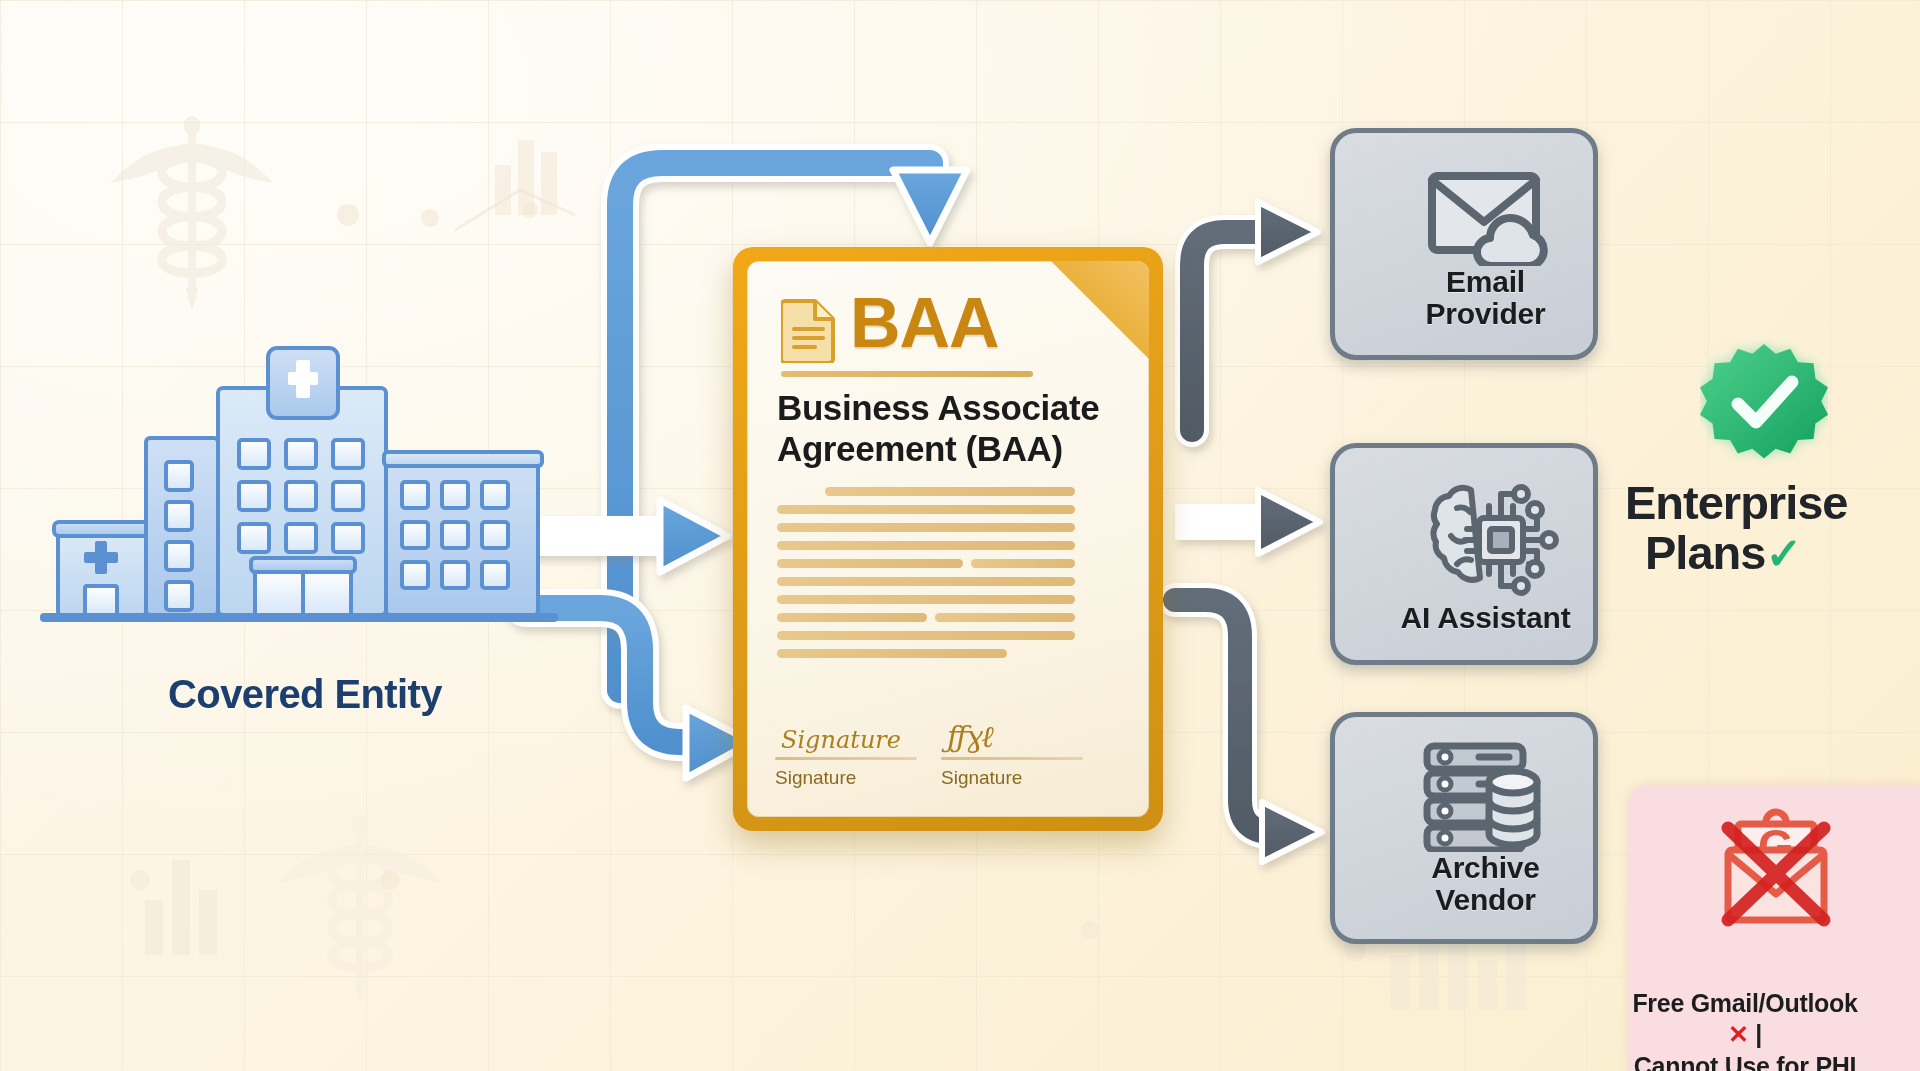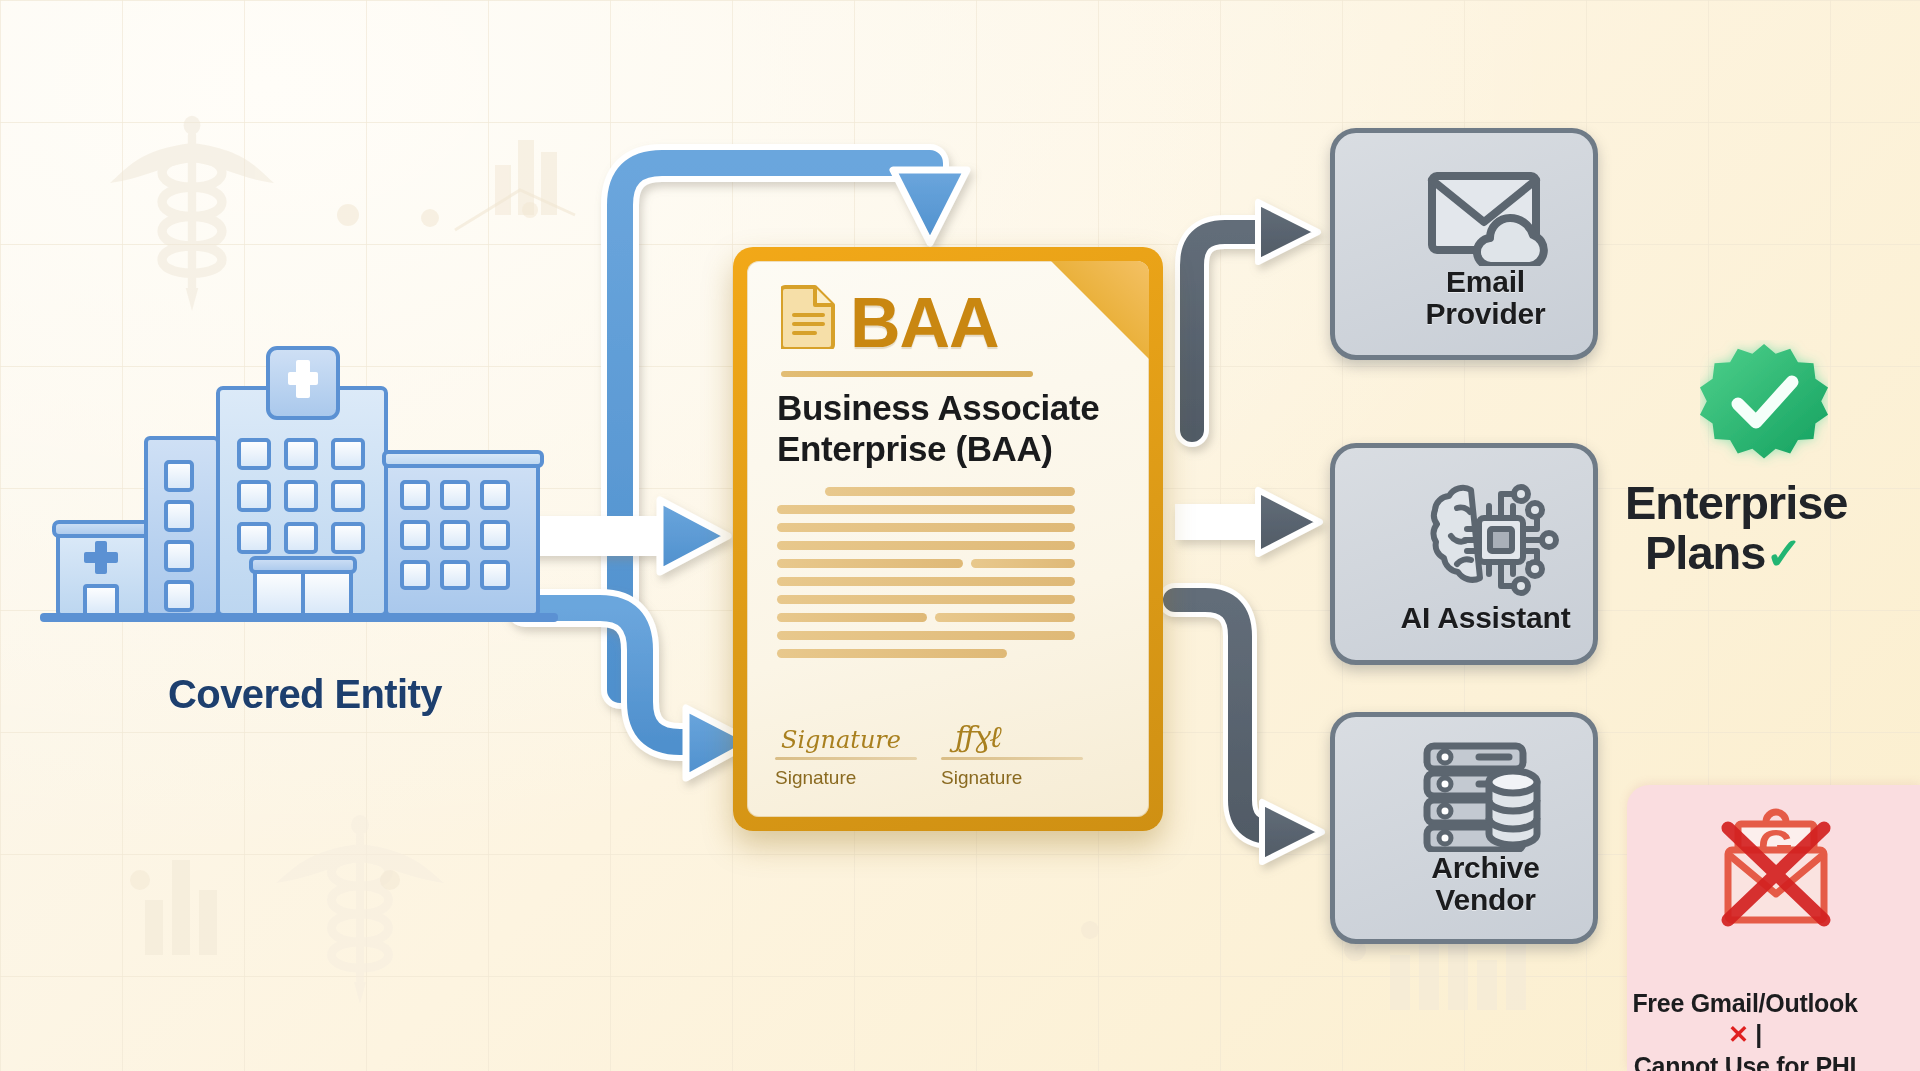--- a/index.html
+++ b/index.html
@@ -51,21 +51,21 @@
     background:linear-gradient(165deg,#fdfbf4 0%,#fbf5e6 62%,#f6ecd4 100%);
     border-radius:12px;
     box-shadow:inset 0 0 0 1px rgba(210,170,90,.35);
     overflow:hidden;
   }
   #doc-fold{
     position:absolute;right:0;top:0;width:98px;height:98px;
     background:linear-gradient(225deg,#f4c164 0%,#e8ae34 60%,#d79c1c 100%);
     clip-path:polygon(100% 0,100% 100%,0 0);
   }
-  #baa-head{ position:absolute; left:34px; top:22px; display:flex; align-items:flex-start; gap:13px;}
+  #baa-head{ position:absolute; left:34px; top:22px; display:flex; align-items:flex-end; gap:13px;}
   #baa-word{
     font-size:70px;font-weight:bold;color:#c98711;letter-spacing:-1px;
     text-shadow:0 2px 1px rgba(120,80,0,.18);
   }
   #baa-rule{position:absolute;left:34px;top:110px;width:252px;height:6px;border-radius:3px;
     background:linear-gradient(90deg,#e2bd74,#d8ae5a);}
   #baa-title{
     position:absolute;left:30px;top:126px;width:330px;
     font-size:35px;font-weight:bold;color:#1a1b1d;line-height:1.18;letter-spacing:-.4px;
   }
@@ -315,21 +315,21 @@
             <line x1="13" y1="50" x2="34" y2="50"></line>
           </g>
         </svg>
         <span id="baa-word">BAA</span>
       </div>
 
       <div id="baa-rule"></div>
 
       <div id="baa-title">
         <div>Business Associate</div>
-        <div>Enterprise (BAA)</div>
+        <div>Agreement (BAA)</div>
       </div>
 
       <div class="doc-line" style="left:78px;top:226px;width:250px;"></div>
       <div class="doc-line" style="left:30px;top:244px;width:298px;"></div>
       <div class="doc-line" style="left:30px;top:262px;width:298px;"></div>
       <div class="doc-line" style="left:30px;top:280px;width:298px;"></div>
       <div class="doc-line" style="left:30px;top:298px;width:186px;"></div>
       <div class="doc-line" style="left:224px;top:298px;width:104px;"></div>
       <div class="doc-line" style="left:30px;top:316px;width:298px;"></div>
       <div class="doc-line" style="left:30px;top:334px;width:298px;"></div>
@@ -338,21 +338,21 @@
       <div class="doc-line" style="left:30px;top:370px;width:298px;"></div>
       <div class="doc-line" style="left:30px;top:388px;width:230px;"></div>
 
       <div id="sig-area">
         <div class="sig-block">
           <div class="sig-script">Signature</div>
           <div class="sig-rule"></div>
           <div class="sig-cap">Signature</div>
         </div>
         <div class="sig-block">
-          <div class="sig-script" style="font-size:30px;letter-spacing:-2px;margin-left:8px;">ƒƒɣℓ</div>
+          <div class="sig-script" style="font-size:30px;letter-spacing:-2px;">ƒƒɣℓ</div>
           <div class="sig-rule"></div>
           <div class="sig-cap">Signature</div>
         </div>
       </div>
     </div>
   </div>
 
   <div class="vendor-card" id="card-email">
     <div class="vicon">
       <svg width="136" height="104" viewBox="0 0 136 104">

